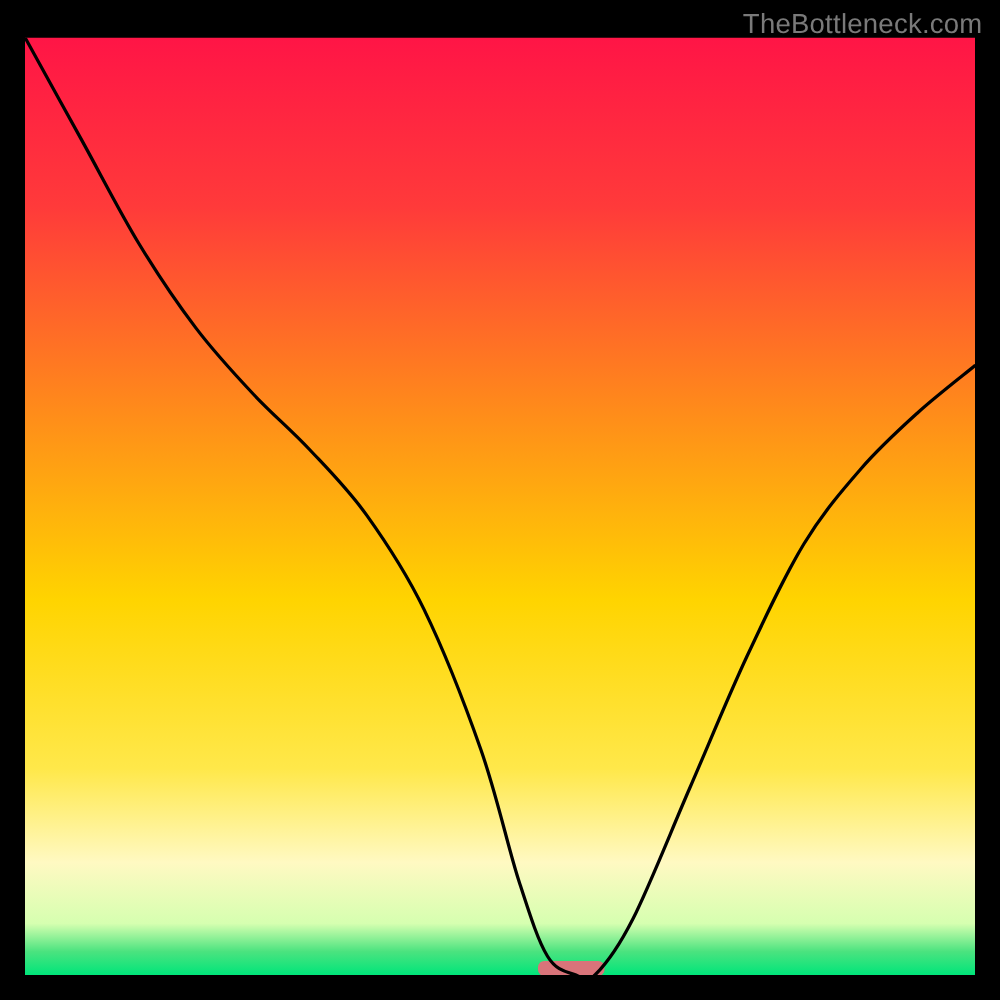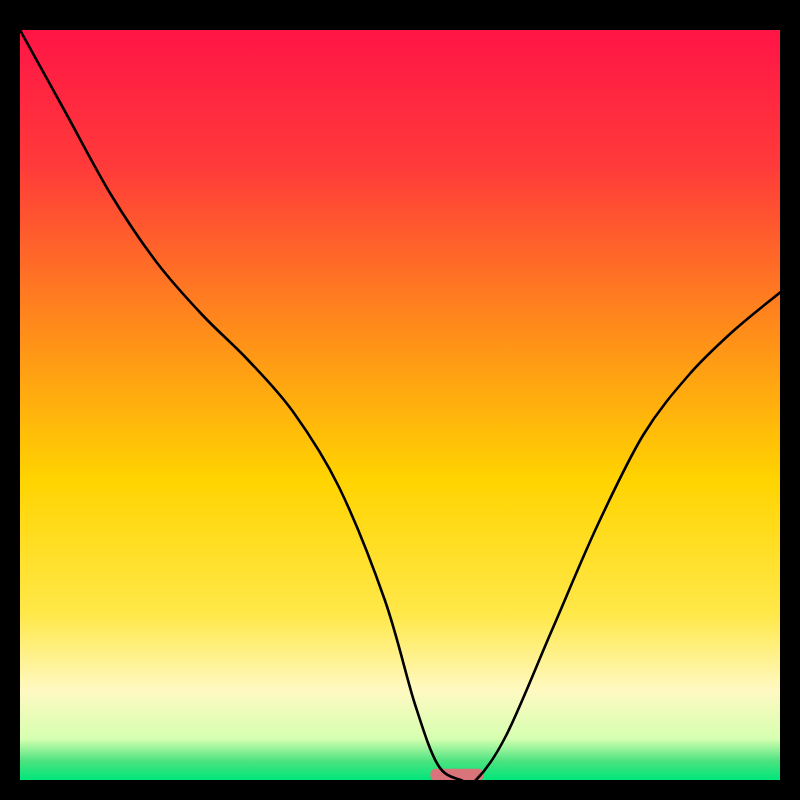--- a/index.html
+++ b/index.html
@@ -35,20 +35,21 @@
     width: 760px;
     height: 750px;
   }
   svg { display: block; }
 </style>
 </head>
 <body>
 
 <div class="frame">
 
+  <div class="watermark">TheBottleneck.com</div>
 
   <div class="plot-wrap">
     <svg id="chart-svg" width="760" height="750" viewBox="0 0 760 750">
       <defs>
         <linearGradient id="bg-grad" x1="0" y1="0" x2="0" y2="1">
             <stop offset="0%" stop-color="#ff1546"></stop>
             <stop offset="18%" stop-color="#ff3a3a"></stop>
             <stop offset="40%" stop-color="#ff8c1a"></stop>
             <stop offset="60%" stop-color="#ffd400"></stop>
             <stop offset="78%" stop-color="#ffe84a"></stop>

